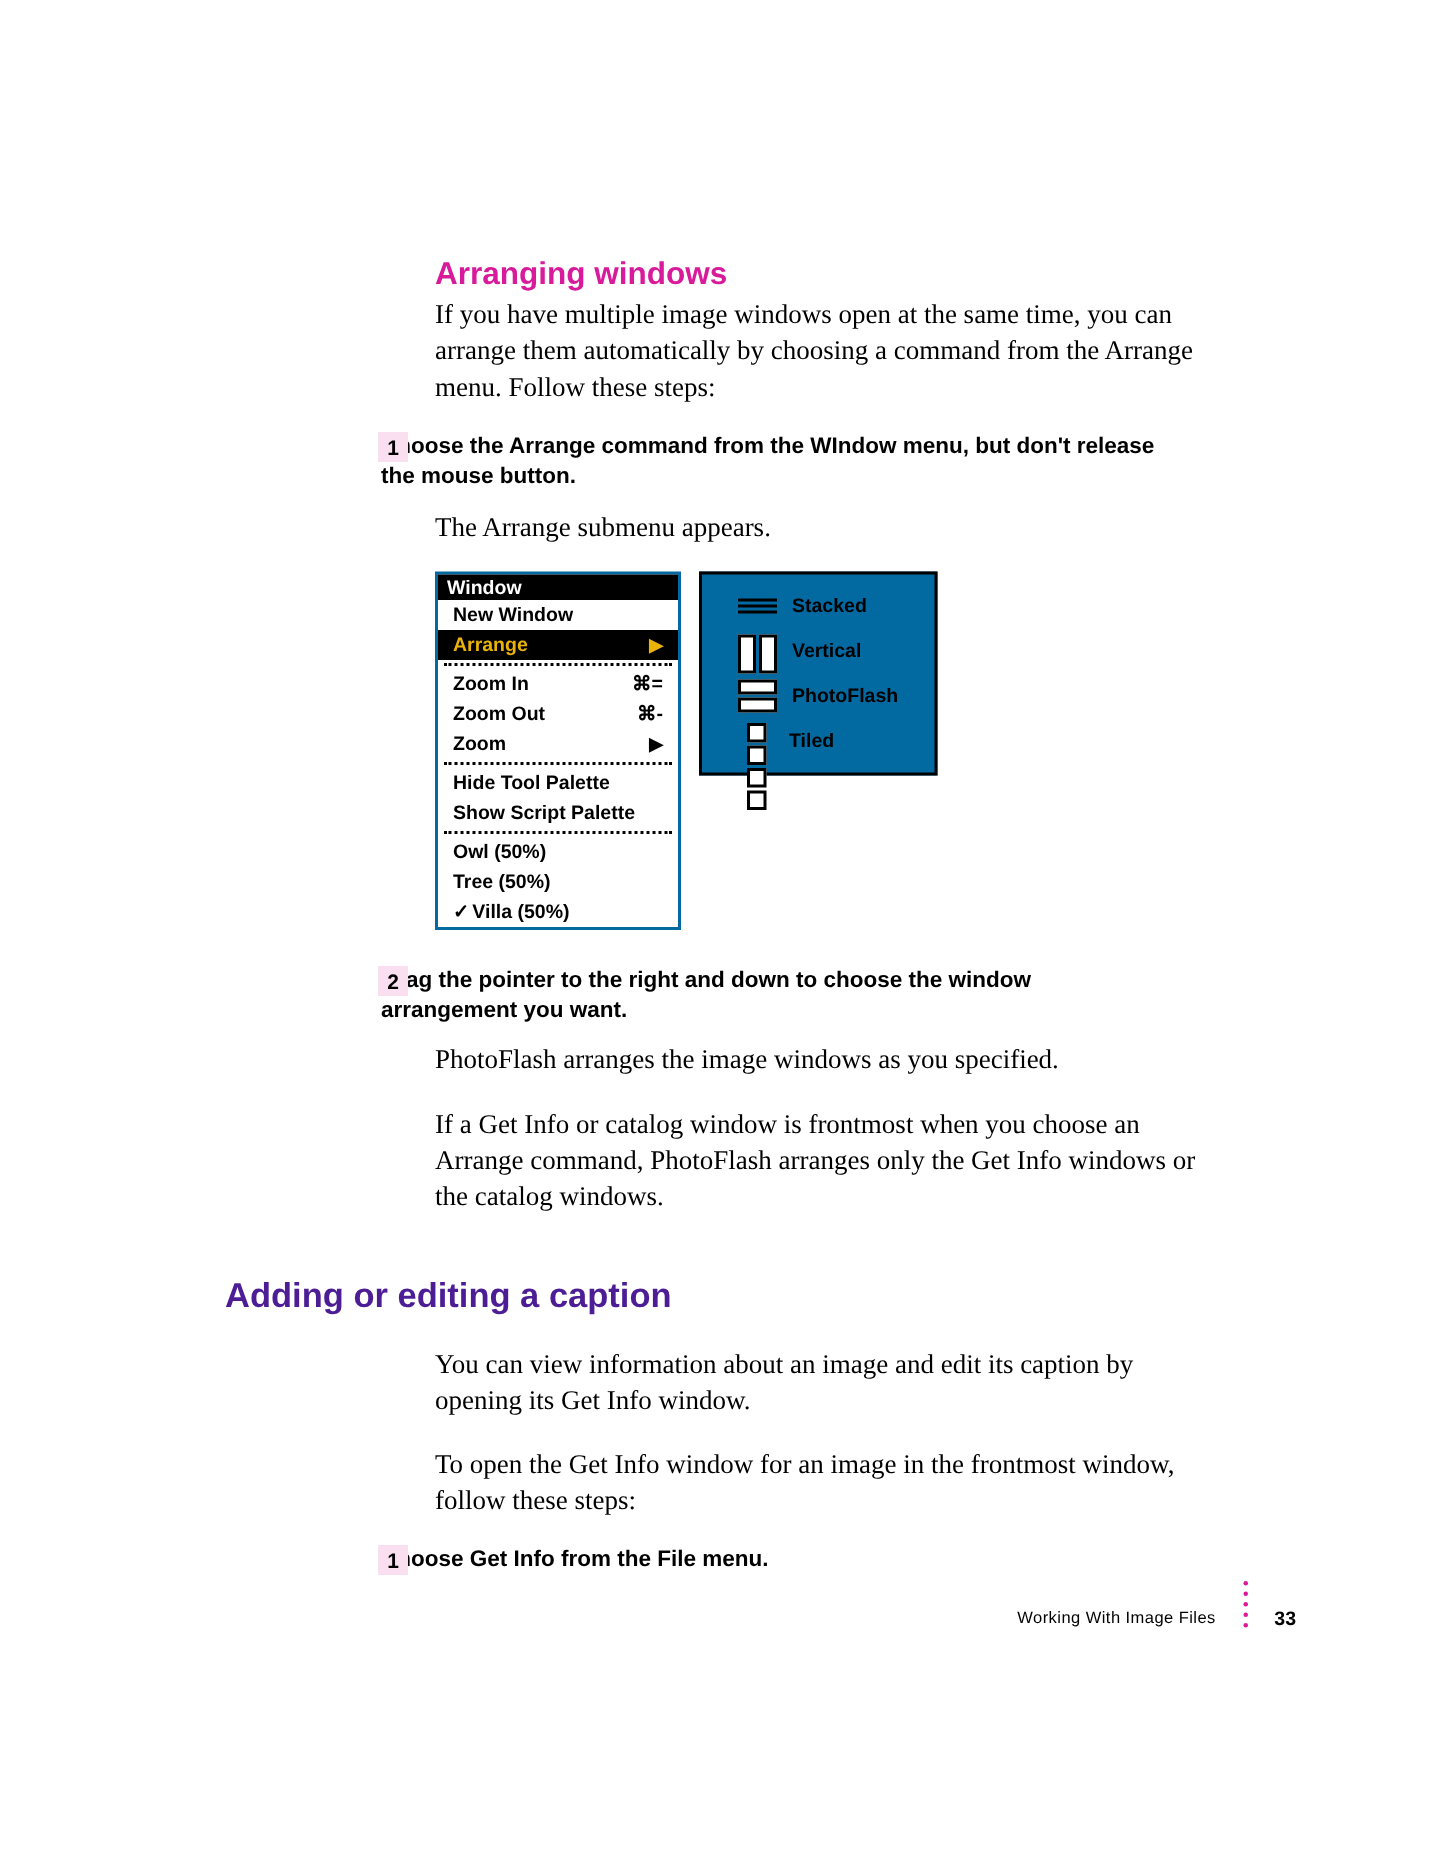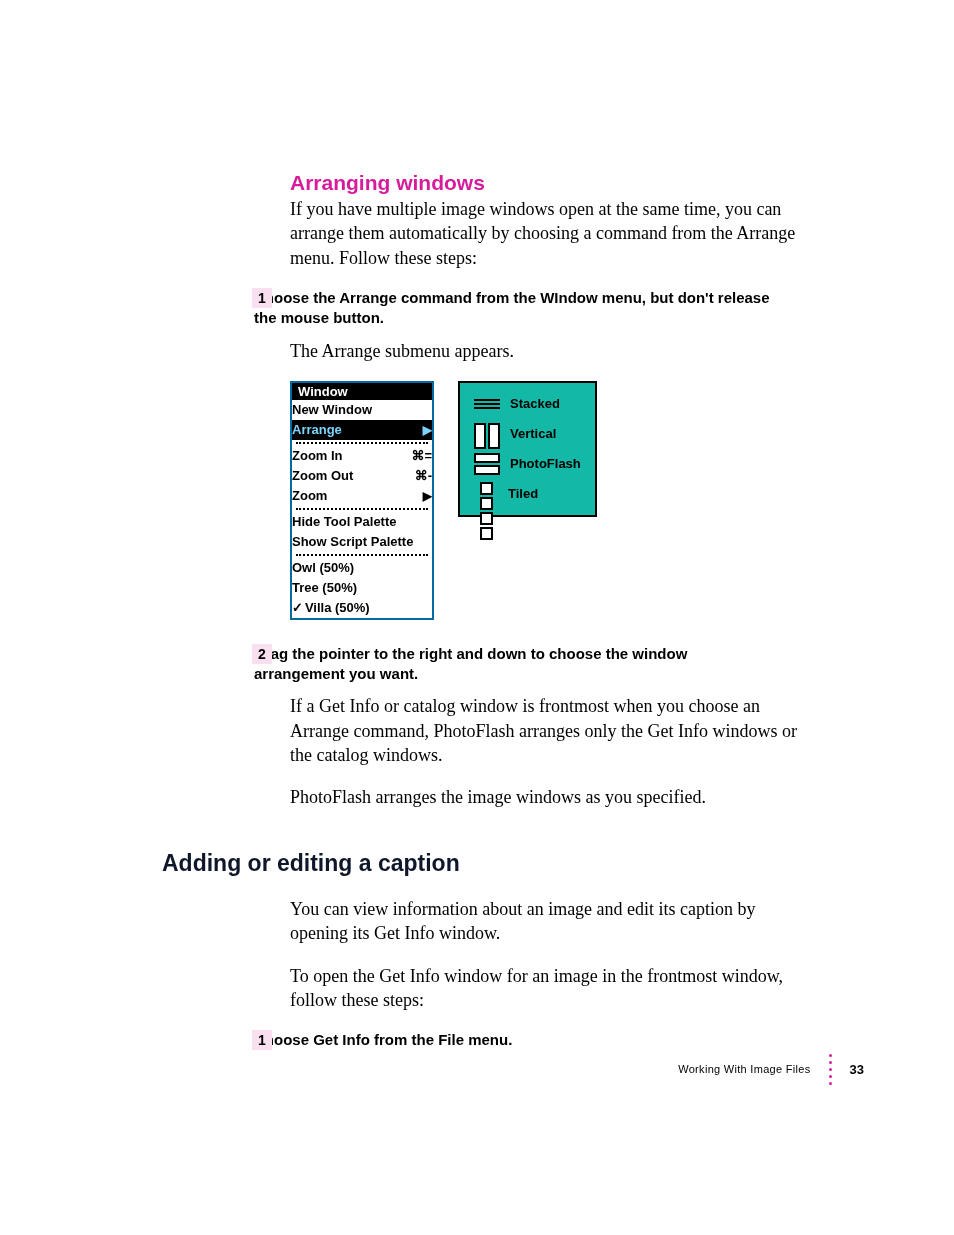--- a/index.html
+++ b/index.html
@@ -1,42 +1,42 @@
 <!DOCTYPE html>
 <html><head>
 <meta charset="utf-8">
 <style>
   html,body{margin:0;padding:0;background:#fff;color:#000;font-family:Georgia,"Times New Roman",serif}
   .page{width:954px;height:1235px;position:relative;margin:0 auto}
   .content{position:absolute;left:150px;top:170px;width:660px}
   .bodycol{margin-left:140px;width:520px}
   .h-sub{font:700 21px/1.2 "Helvetica Neue",Arial,sans-serif;color:#d81b9b;margin:0 0 2px}
-  .h-sec{font:700 23px/1.2 "Helvetica Neue",Arial,sans-serif;color:#0f172a;margin:0 12px 20px}
+  .h-sec{font:700 23px/1.2 "Helvetica Neue",Arial,sans-serif;color:#4c1d95;margin:0 0 20px}
   p.body{font:400 18px/1.35 Georgia,"Times New Roman",serif;margin:0 0 18px}
   .step{position:relative;margin:14px 0 10px}
   .step .num{position:absolute;left:102px;top:0;width:20px;height:20px;background:#fadff0;color:#000;font:700 14px/20px "Helvetica Neue",Arial,sans-serif;text-align:center}
   .step .txt{margin-left:104px;width:520px;font:700 15px/1.35 "Helvetica Neue",Arial,sans-serif}
   .menu-fig{margin:8px 0 24px 140px}
   .menu-box{display:inline-block;vertical-align:top;border:2px solid #0369a1;background:#fff;font:700 13px/1 "Chicago","Helvetica Neue",Arial,sans-serif}
   .menu-title{background:#000;color:#fff;padding:2px 6px}
-  .menu-row{display:flex;justify-content:space-between;align-items:center;padding:2px 0;min-width:140px;height:16px}
-  .menu-row.sel{background:#000;color:#7dd3fc}
+  .menu-row{display:flex;justify-content:space-between;align-items:center;padding:2px 10px;min-width:140px;height:16px}
+  .menu-row.sel{background:#000;color:#eab308}
   .menu-row .k{font-weight:700}
   .menu-row .arrow{font-size:12px}
   .dots{border-top:2px dotted #000;margin:2px 4px}
-  .submenu-box{display:inline-block;vertical-align:top;border:2px solid #000;background:#14b8a6;font:700 13px/1 "Chicago","Helvetica Neue",Arial,sans-serif;margin-left:20px;padding:6px 14px}
+  .submenu-box{display:inline-block;vertical-align:top;border:2px solid #000;background:#0369a1;font:700 13px/1 "Chicago","Helvetica Neue",Arial,sans-serif;margin-left:8px;padding:6px 24px}
   .sub-row{display:flex;align-items:center;gap:10px;height:30px}
   .sub-row .ic{width:26px;height:22px;display:flex;flex-direction:column;justify-content:center;gap:2px}
   .sub-row .ic span{display:block;height:2px;background:#000}
   .sub-row .ic.v{flex-direction:row;gap:2px}
   .sub-row .ic.v span{width:8px;height:22px;border:2px solid #000;background:#fff}
   .sub-row .ic.h span{height:8px;border:2px solid #000;background:#fff;width:22px}
   .sub-row .ic.t{flex-direction:row;flex-wrap:wrap;gap:2px;width:24px;height:24px}
   .sub-row .ic.t span{width:9px;height:9px;border:2px solid #000;background:#fff}
-  .footer{position:absolute;right:90px;bottom:150px;display:flex;align-items:center;gap:18px}
+  .footer{position:absolute;right:90px;bottom:150px;display:flex;align-items:flex-end;gap:18px}
   .footer .t{font:400 11px/1 "Helvetica Neue",Arial,sans-serif;letter-spacing:0.3px}
   .footer .vdots{display:flex;flex-direction:column;gap:4px}
   .footer .vdots i{width:3px;height:3px;border-radius:50%;background:#d81b9b;display:block}
   .footer .pg{font:700 13px/1 "Helvetica Neue",Arial,sans-serif}
   .check::before{content:"✓";margin-right:2px}
 </style>
 </head>
 <body>
 
 <div class="page">
@@ -131,22 +131,22 @@
         </div>
       </div>
     </div>
 
     <div class="step">
       <div class="num">2</div>
       <div class="txt">Drag the pointer to the right and down to choose the window arrangement you want.</div>
     </div>
 
     <div class="bodycol">
+      <p class="body">PhotoFlash arranges the image windows as you specified.</p>
       <p class="body">If a Get Info or catalog window is frontmost when you choose an Arrange command, PhotoFlash arranges only the Get Info windows or the catalog windows.</p>
-      <p class="body">PhotoFlash arranges the image windows as you specified.</p>
     </div>
 
     <h2 class="h-sec" style="margin-top:40px">Adding or editing a caption</h2>
 
     <div class="bodycol">
       <p class="body">You can view information about an image and edit its caption by opening its Get Info window.</p>
       <p class="body">To open the Get Info window for an image in the frontmost window, follow these steps:</p>
     </div>
 
     <div class="step">

